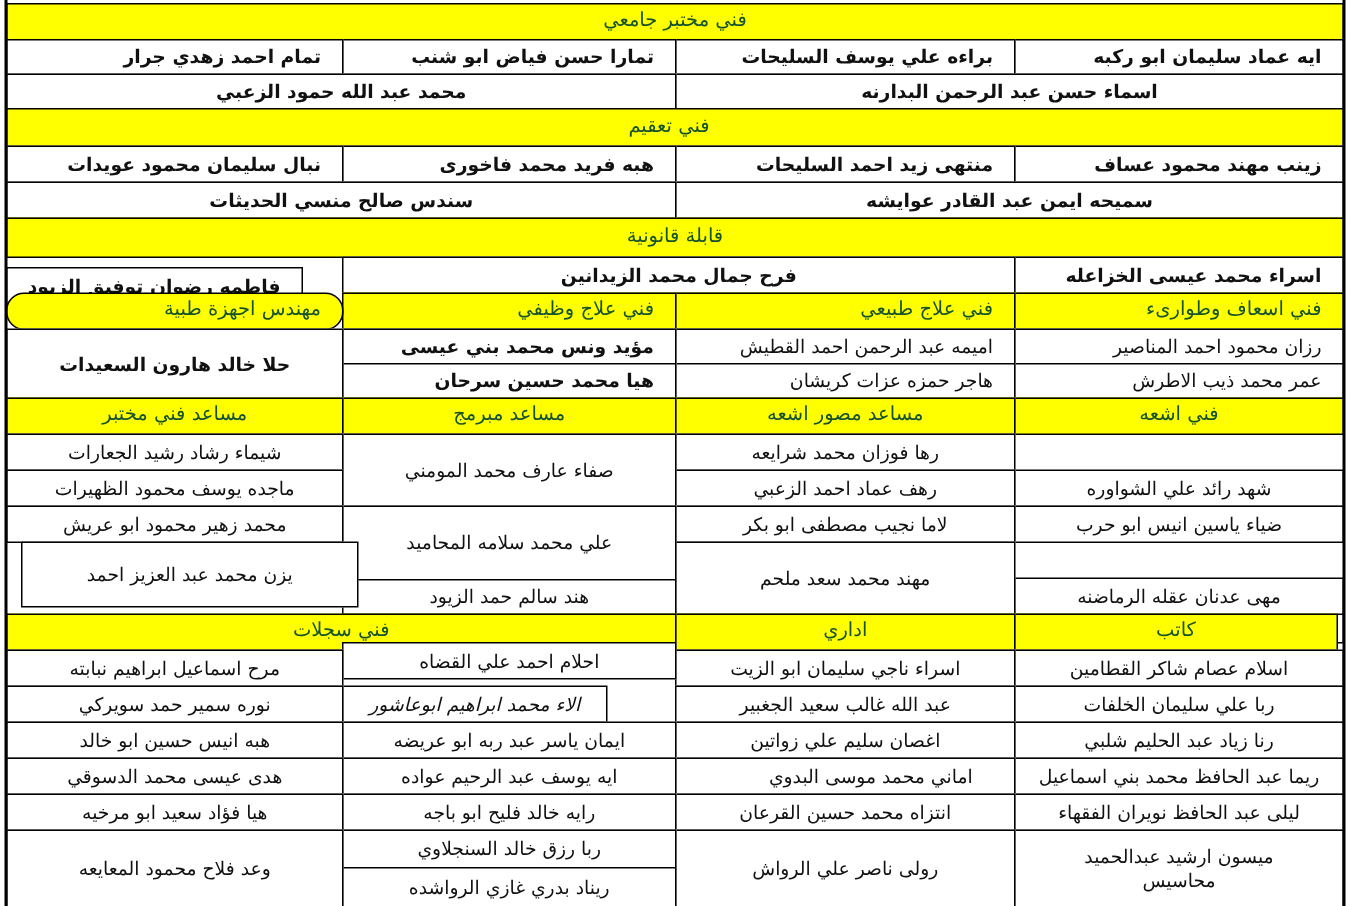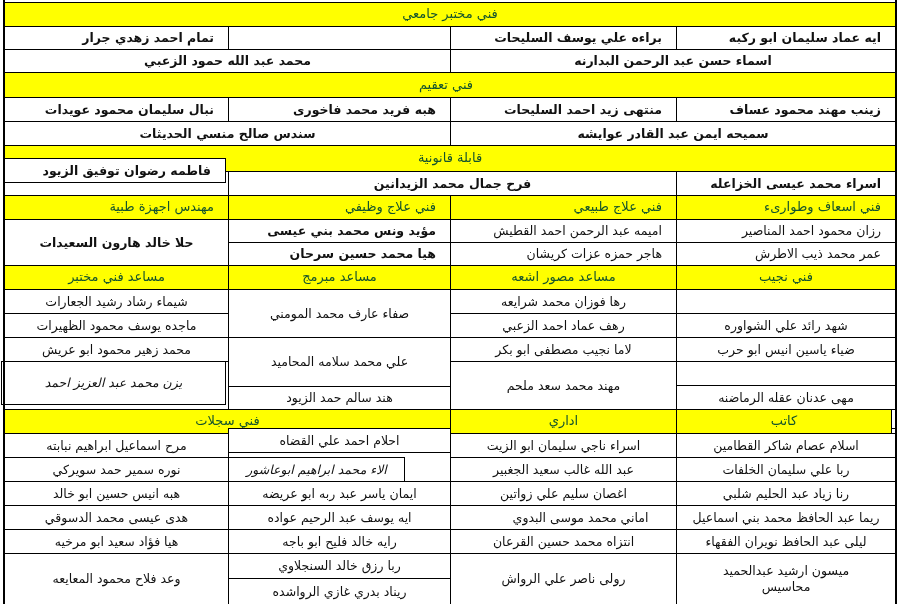--- a/index.html
+++ b/index.html
@@ -15,58 +15,59 @@
 </style>
 </head>
 <body>
 
 <div id="sheet">
 
   <div class="cell hdr" style="left:4px;top:2px;width:892px;height:25px;">فني مختبر جامعي</div>
 
   <div class="cell bold start" style="left:676px;top:26px;width:220px;height:24px;">ايه عماد سليمان ابو ركبه</div>
   <div class="cell bold start" style="left:450px;top:26px;width:227px;height:24px;">براءه علي يوسف السليحات</div>
+  <div class="cell bold start" style="left:228px;top:26px;width:223px;height:24px;">تمارا حسن فياض ابو شنب</div>
   <div class="cell bold start" style="left:4px;top:26px;width:225px;height:24px;">تمام احمد زهدي جرار</div>
 
   <div class="cell bold" style="left:450px;top:49px;width:446px;height:24px;">اسماء حسن عبد الرحمن البدارنه</div>
   <div class="cell bold" style="left:4px;top:49px;width:447px;height:24px;">محمد عبد الله حمود الزعبي</div>
 
   <div class="cell hdr start" style="left:4px;top:72px;width:892px;height:26px;justify-content:center;">فني تعقيم</div>
 
   <div class="cell bold start" style="left:676px;top:97px;width:220px;height:25px;">زينب مهند محمود عساف</div>
   <div class="cell bold start" style="left:450px;top:97px;width:227px;height:25px;">منتهى زيد احمد السليحات</div>
   <div class="cell bold start" style="left:228px;top:97px;width:223px;height:25px;">هبه فريد محمد فاخورى</div>
   <div class="cell bold start" style="left:4px;top:97px;width:225px;height:25px;">نبال سليمان محمود عويدات</div>
 
   <div class="cell bold" style="left:450px;top:121px;width:446px;height:25px;">سميحه ايمن عبد القادر عوايشه</div>
   <div class="cell bold" style="left:4px;top:121px;width:447px;height:25px;">سندس صالح منسي الحديثات</div>
 
   <div class="cell hdr" style="left:4px;top:145px;width:892px;height:27px;">قابلة قانونية</div>
 
   <div class="cell bold start" style="left:676px;top:171px;width:220px;height:25px;">اسراء محمد عيسى الخزاعله</div>
   <div class="cell bold" style="left:228px;top:171px;width:449px;height:25px;">فرح جمال محمد الزيدانين</div>
-  <div class="cell bold start" style="left:4px;top:158px;width:222px;height:25px;">فاطمه رضوان توفيق الزيود</div>
+  <div class="cell bold start" style="left:4px;top:178px;width:198px;height:25px;">فاطمه رضوان توفيق الزيود</div>
 
   <div class="cell hdr start" style="left:676px;top:195px;width:220px;height:25px;">فني اسعاف وطوارىء</div>
   <div class="cell hdr start" style="left:450px;top:195px;width:227px;height:25px;">فني علاج طبيعي</div>
   <div class="cell hdr start" style="left:228px;top:195px;width:223px;height:25px;">فني علاج وظيفي</div>
-  <div class="cell hdr start" style="left:4px;top:195px;width:225px;height:25px;">مهندس اجهزة طبية</div>
+  <div class="cell hdr start" style="left:4px;top:195px;width:225px;height:25px;border-radius:12px;">مهندس اجهزة طبية</div>
 
   <div class="cell start" style="left:676px;top:219px;width:220px;height:24px;">رزان محمود احمد المناصير</div>
   <div class="cell start" style="left:676px;top:242px;width:220px;height:24px;">عمر محمد ذيب الاطرش</div>
 
   <div class="cell start" style="left:450px;top:219px;width:227px;height:24px;">اميمه عبد الرحمن احمد القطيش</div>
   <div class="cell start" style="left:450px;top:242px;width:227px;height:24px;">هاجر حمزه عزات كريشان</div>
 
   <div class="cell bold start" style="left:228px;top:219px;width:223px;height:24px;">مؤيد ونس محمد بني عيسى</div>
   <div class="cell bold start" style="left:228px;top:242px;width:223px;height:24px;">هيا محمد حسين سرحان</div>
 
   <div class="cell bold" style="left:4px;top:219px;width:225px;height:47px;">حلا خالد هارون السعيدات</div>
 
-  <div class="cell hdr" style="left:676px;top:265px;width:220px;height:25px;">فني نجيب</div>
+  <div class="cell hdr" style="left:676px;top:265px;width:220px;height:25px;">فني اشعه</div>
   <div class="cell hdr" style="left:450px;top:265px;width:227px;height:25px;">مساعد مصور اشعه</div>
   <div class="cell hdr" style="left:228px;top:265px;width:223px;height:25px;">مساعد مبرمج</div>
   <div class="cell hdr" style="left:4px;top:265px;width:225px;height:25px;">مساعد فني مختبر</div>
 
   <div class="cell" style="left:676px;top:313px;width:220px;height:25px;">شهد رائد علي الشواوره</div>
   <div class="cell" style="left:676px;top:337px;width:220px;height:25px;">ضياء ياسين انيس ابو حرب</div>
   <div class="cell" style="left:676px;top:361px;width:220px;height:25px;margin-top:43px;">ولاء محمد محمود الفريحات</div>
   <div class="cell" style="left:676px;top:385px;width:220px;height:25px;">مهى عدنان عقله الرماضنه</div>
 
   <div class="cell" style="left:450px;top:289px;width:227px;height:25px;">رها فوزان محمد شرايعه</div>
@@ -74,21 +75,21 @@
   <div class="cell" style="left:450px;top:337px;width:227px;height:25px;">لاما نجيب مصطفى ابو بكر</div>
   <div class="cell" style="left:450px;top:361px;width:227px;height:49px;">مهند محمد سعد ملحم</div>
 
   <div class="cell" style="left:228px;top:289px;width:223px;height:49px;">صفاء عارف محمد المومني</div>
   <div class="cell" style="left:228px;top:337px;width:223px;height:50px;">علي محمد سلامه المحاميد</div>
   <div class="cell" style="left:228px;top:386px;width:223px;height:24px;">هند سالم حمد الزيود</div>
 
   <div class="cell" style="left:4px;top:289px;width:225px;height:25px;">شيماء رشاد رشيد الجعارات</div>
   <div class="cell" style="left:4px;top:313px;width:225px;height:25px;">ماجده يوسف محمود الظهيرات</div>
   <div class="cell" style="left:4px;top:337px;width:225px;height:25px;">محمد زهير محمود ابو عريش</div>
-  <div class="cell" style="left:1px;top:361px;width:225px;height:44px;font-style:italic;">يزن محمد عبد العزيز احمد</div>
+  <div class="cell" style="left:14px;top:361px;width:225px;height:44px;">يزن محمد عبد العزيز احمد</div>
 
   <div class="cell hdr" style="left:676px;top:409px;width:216px;height:25px;">كاتب</div>
   <div class="cell hdr" style="left:450px;top:409px;width:227px;height:25px;">اداري</div>
   <div class="cell hdr" style="left:4px;top:409px;width:447px;height:25px;">فني سجلات</div>
 
   <div class="cell" style="left:676px;top:433px;width:220px;height:25px;">اسلام عصام شاكر القطامين</div>
   <div class="cell" style="left:676px;top:457px;width:220px;height:25px;">ربا علي سليمان الخلفات</div>
   <div class="cell" style="left:676px;top:481px;width:220px;height:25px;">رنا زياد عبد الحليم شلبي</div>
   <div class="cell" style="left:676px;top:505px;width:220px;height:25px;">ريما عبد الحافظ محمد بني اسماعيل</div>
   <div class="cell" style="left:676px;top:529px;width:220px;height:25px;">ليلى عبد الحافظ نويران الفقهاء</div>

